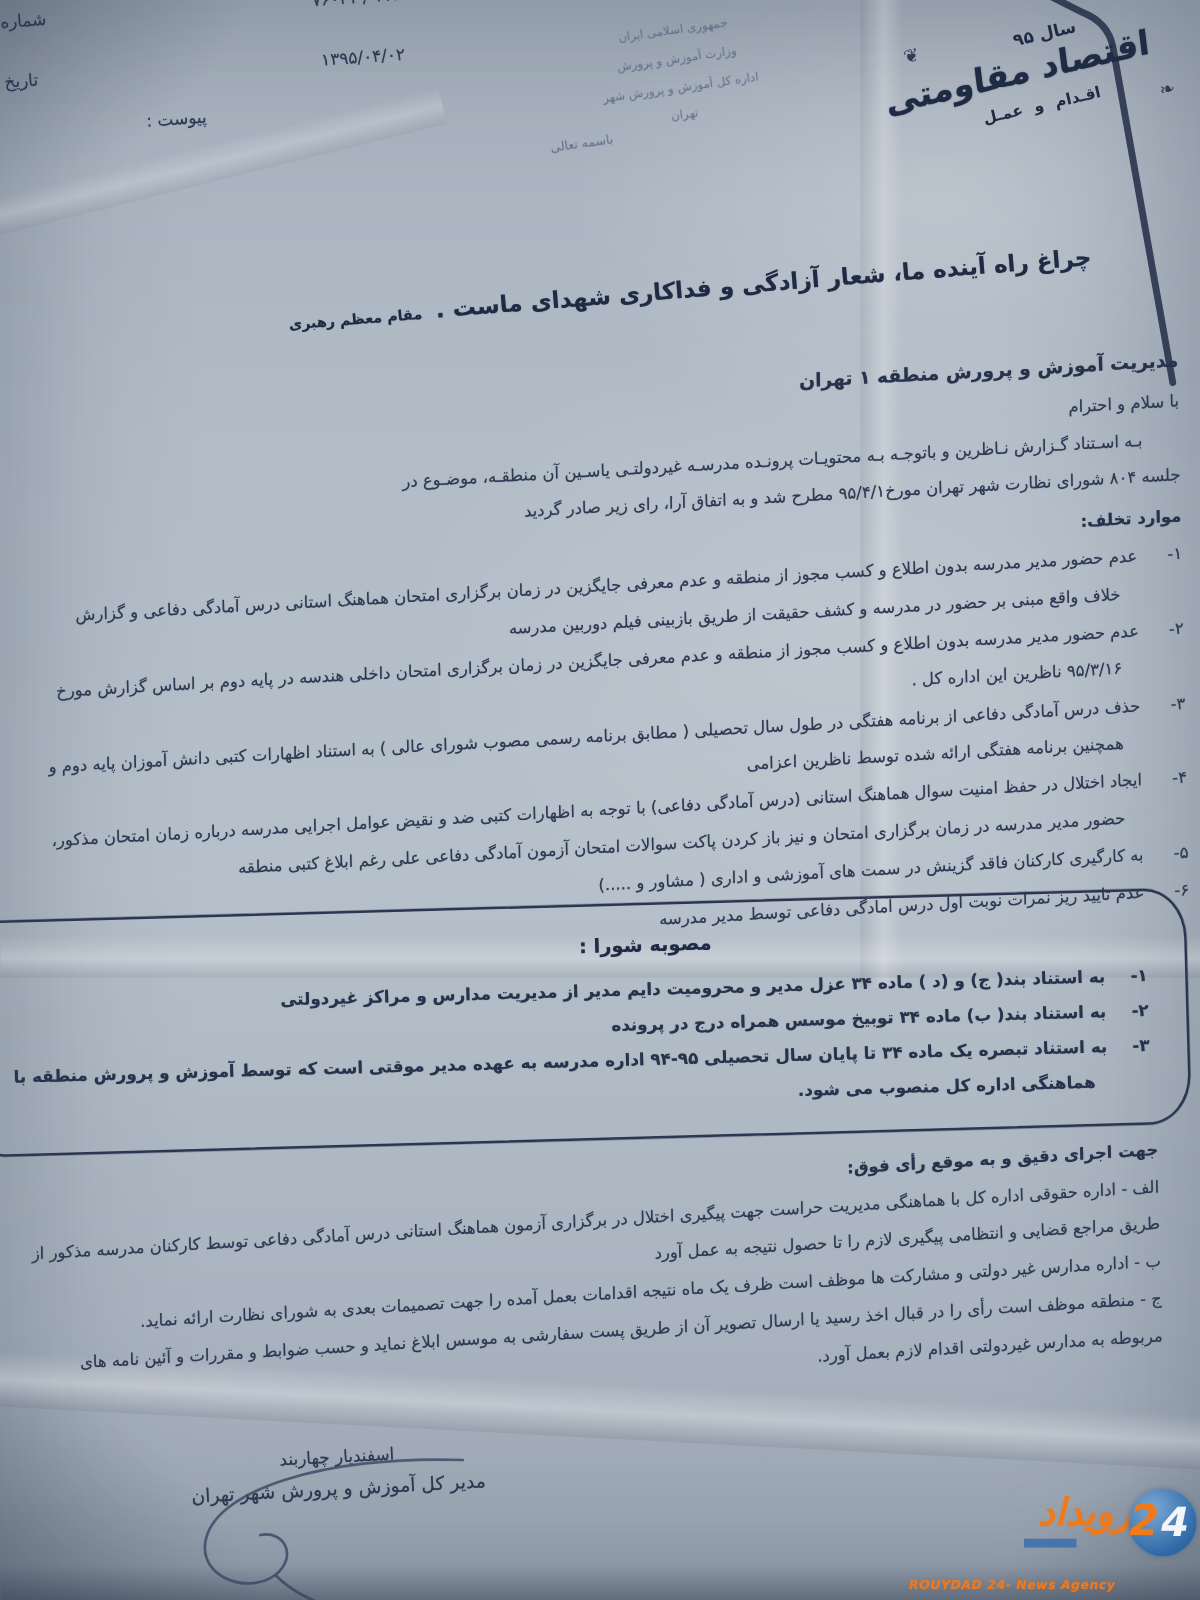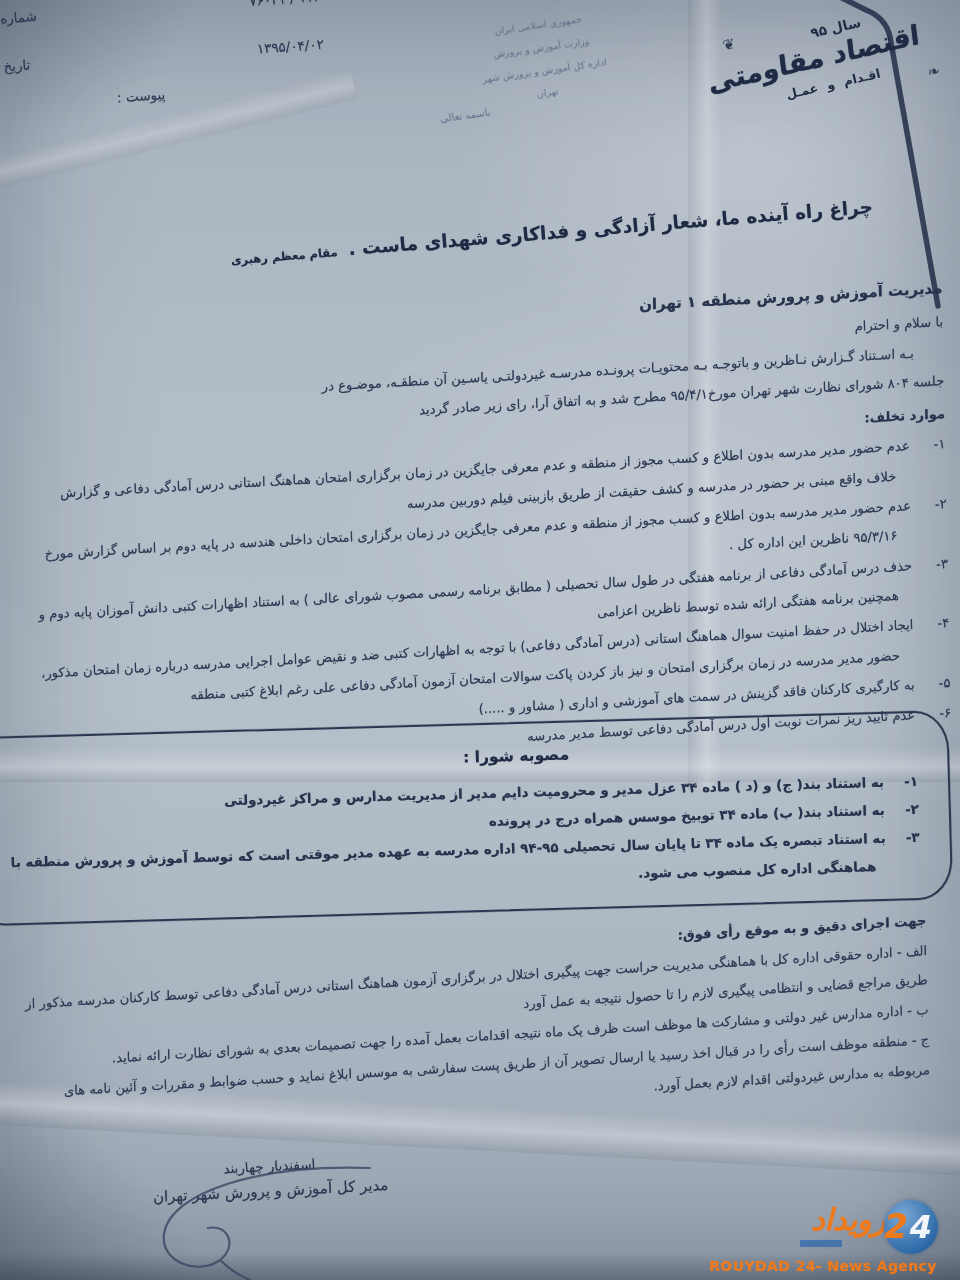--- a/index.html
+++ b/index.html
@@ -93,33 +93,33 @@
   .exec-heading{ font-weight:bold; color:#27324d; }
   .e-item{ margin-top:0; }
 
   
   .sig-block{ position:absolute; left:55px; top:1158px; width:430px; transform:rotate(-3deg);
     text-align:center; color:#2c3751; }
   .sig-name{ font-size:13.5px; }
   .sig-title{ font-size:15px; margin-top:8px; white-space:nowrap; }
 
   
-  .watermark{ position:absolute; right:22px; bottom:6px; width:230px; text-align:center; }
+  .watermark{ position:absolute; right:3px; bottom:6px; width:230px; text-align:left; }
   .wm-row{ position:relative; height:56px; }
   .wm-fa{ position:absolute; right:52px; top:2px; font-size:30px; font-weight:bold; color:#ee7a1c;
     direction:rtl; text-shadow:0 0 1px rgba(238,122,28,.6); font-style:italic;}
   .wm-bar{ position:absolute; right:96px; top:40px; width:42px; height:7px; background:#3a6fae; opacity:.85; }
   .wm-circle{ position:absolute; right:0; top:0; width:54px; height:54px; border-radius:50%;
     background:radial-gradient(circle at 35% 30%, #7aa8d4, #2f6aa8 70%, #245586);
     box-shadow:0 0 4px rgba(36,85,134,.5); }
   .wm-2{ position:absolute; right:30px; top:6px; font-size:34px; font-weight:bold; font-style:italic; color:#ee7a1c;
     text-shadow:0 0 1px rgba(238,122,28,.7); }
   .wm-4{ position:absolute; right:6px; top:8px; font-size:32px; font-weight:bold; font-style:italic; color:#f2f5f9; }
-  .wm-caption{ font-size:14px; font-weight:bold; color:#ee7a1c; letter-spacing:.4px;
-    text-shadow:0 0 1px rgba(238,122,28,.5); margin-top:2px; white-space:nowrap; }
+  .wm-caption{ font-size:10px; font-weight:bold; color:#ee7a1c; letter-spacing:.4px;
+    text-shadow:0 0 1px rgba(238,122,28,.5); margin-top:16px; white-space:nowrap;font-style:italic; }
 </style>
 </head>
 <body>
 
 <div class="page rtl">
 
   <div class="crease crease-v"></div>
   <div class="crease crease-h1"></div>
   <div class="crease crease-d1"></div>
   <div class="crease crease-d2"></div>

